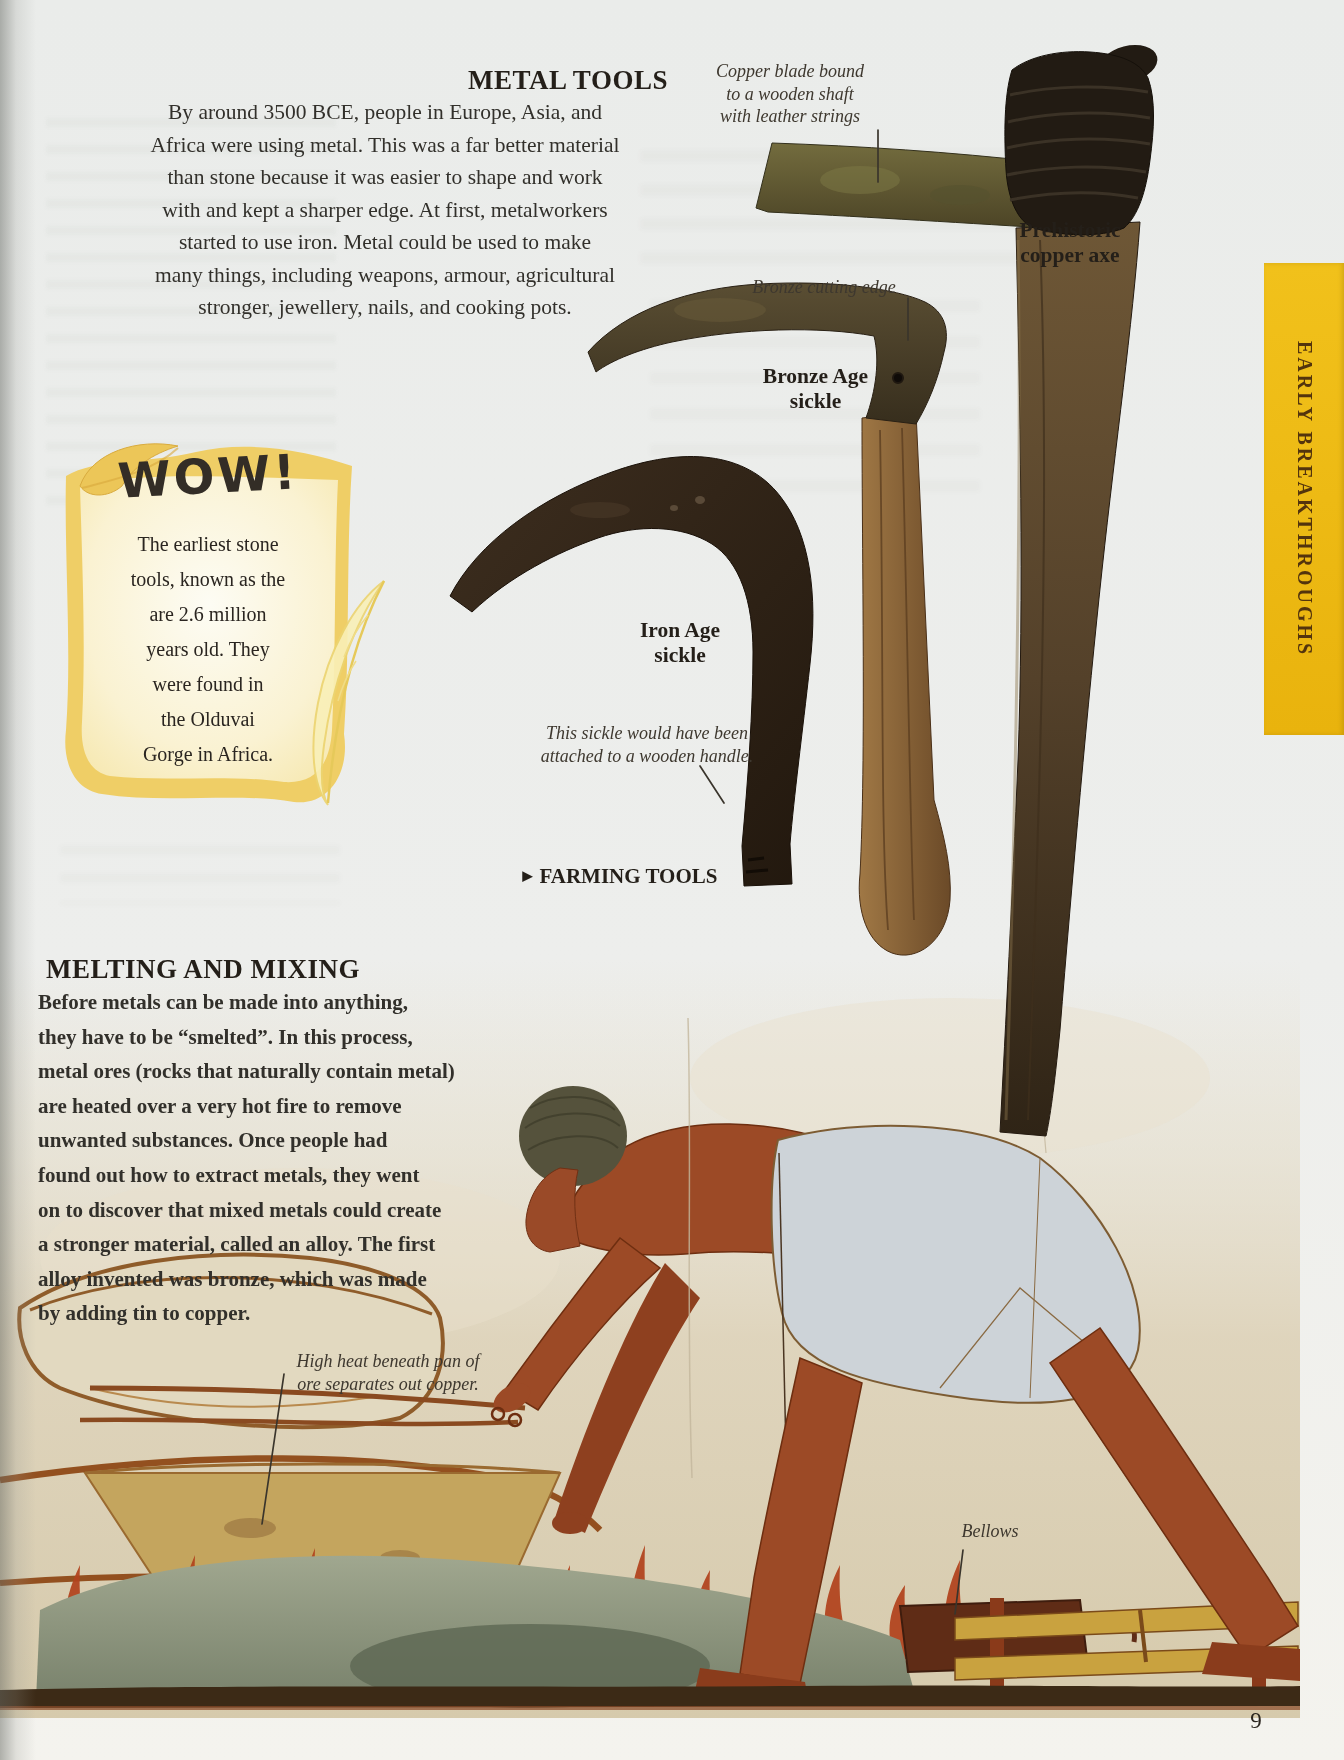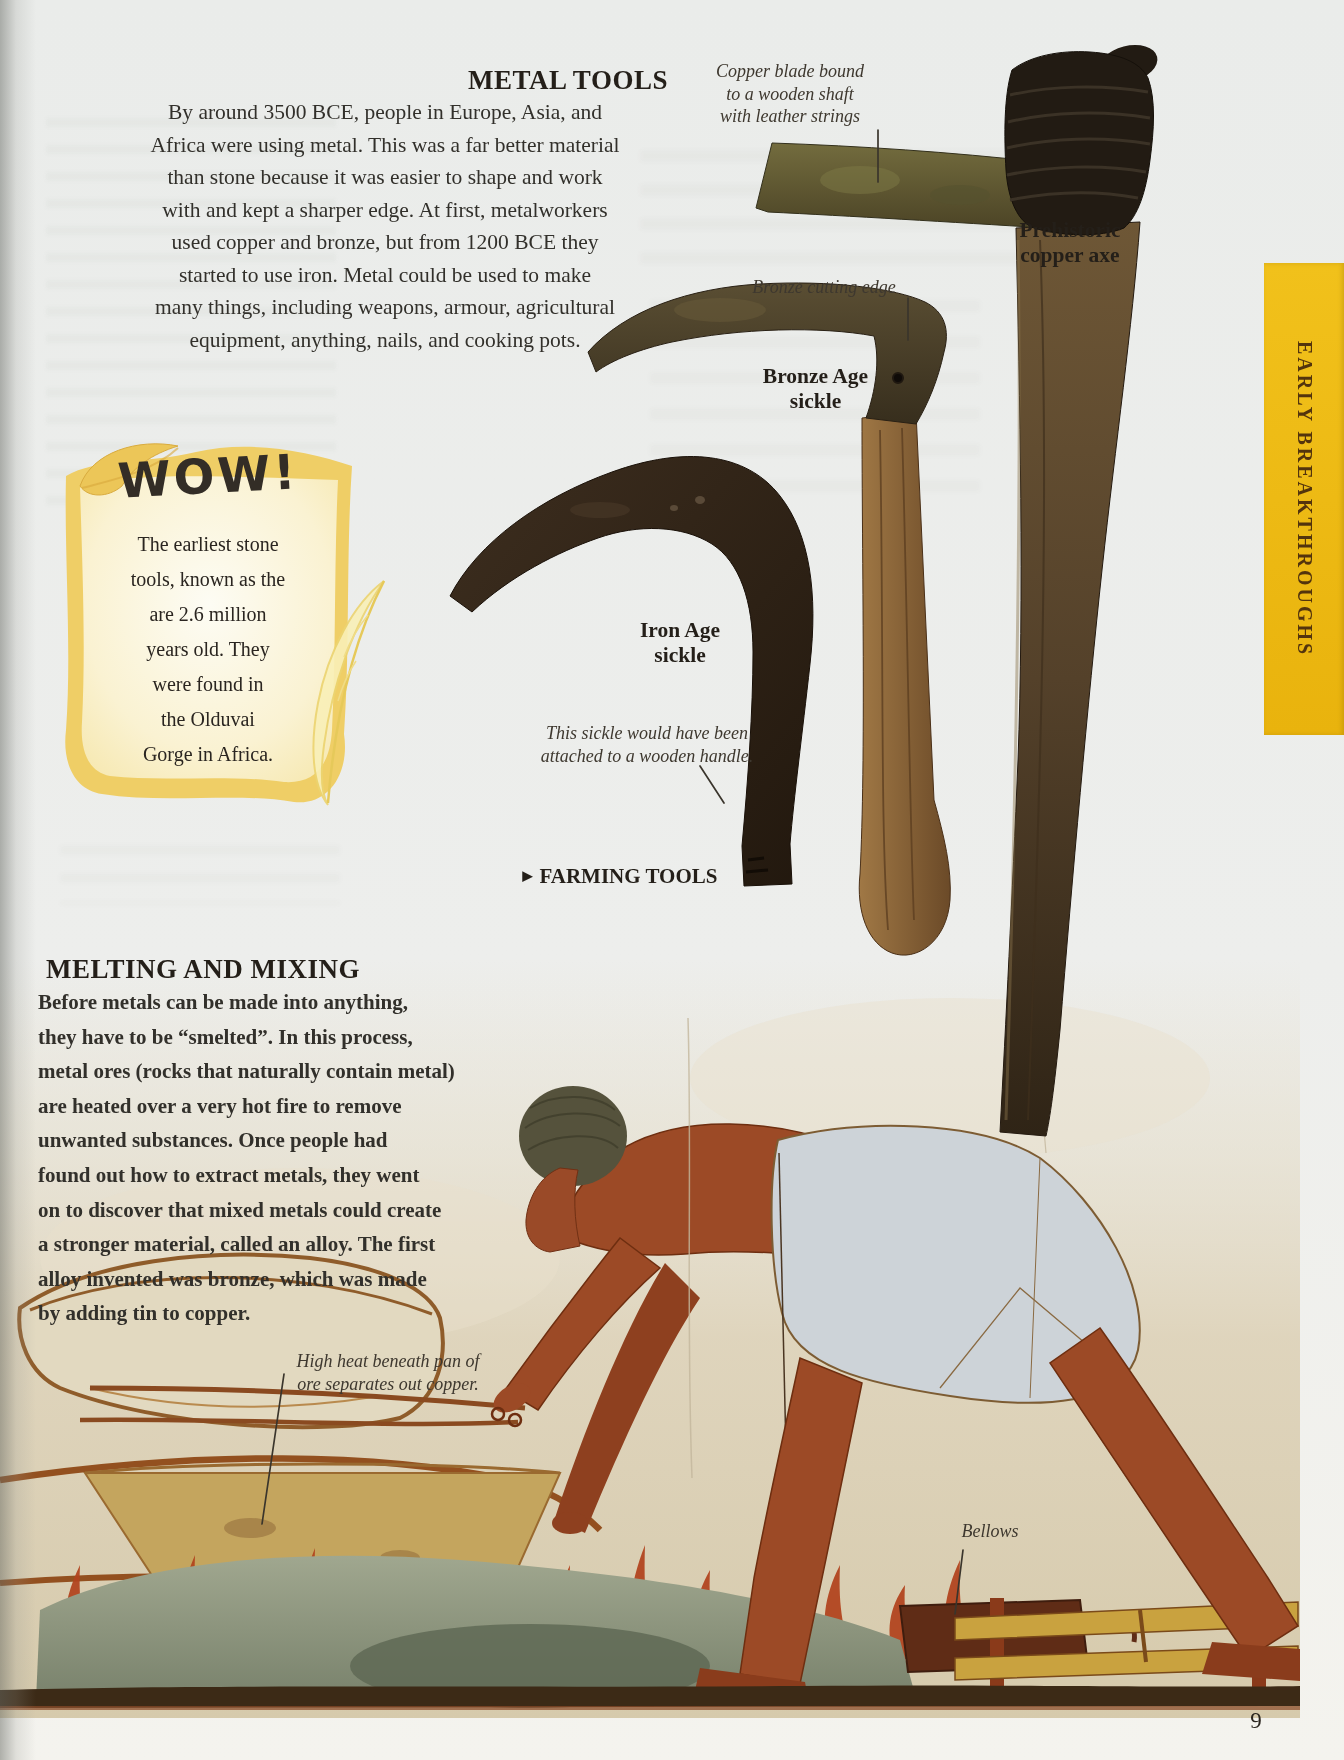--- a/index.html
+++ b/index.html
@@ -231,24 +231,23 @@
     <path d="M70,40 C60,52 52,66 46,82 M58,86 C50,98 44,112 40,126" fill="none" stroke="#f0dc86" stroke-width="1.5"></path>
   </svg>
 
   <h1 class="abs sec center" style="left:360px;top:57px;width:400px;">METAL TOOLS</h1>
 
   <div class="abs para center" style="left:60px;top:96px;width:650px;">
     <div class="nw">By around 3500 BCE, people in Europe, Asia, and</div>
     <div class="nw">Africa were using metal. This was a far better material</div>
     <div class="nw">than stone because it was easier to shape and work</div>
     <div class="nw">with and kept a sharper edge. At first, metalworkers</div>
-    <div class="nw">used copper and bronze, but from 1200 BCE they</div>
     <div class="nw">started to use iron. Metal could be used to make</div>
     <div class="nw">many things, including weapons, armour, agricultural</div>
-    <div class="nw">equipment, anything, nails, and cooking pots.</div>
+    <div class="nw">stronger, jewellery, nails, and cooking pots.</div>
   </div>
 
   <div class="abs cap center" style="left:650px;top:60px;width:280px;">
     <div class="nw">Copper blade bound</div>
     <div class="nw">to a wooden shaft</div>
     <div class="nw">with leather strings</div>
   </div>
 
   <div class="abs lbl center" style="left:975px;top:218px;width:190px;">
     <div class="nw">Prehistoric</div>

